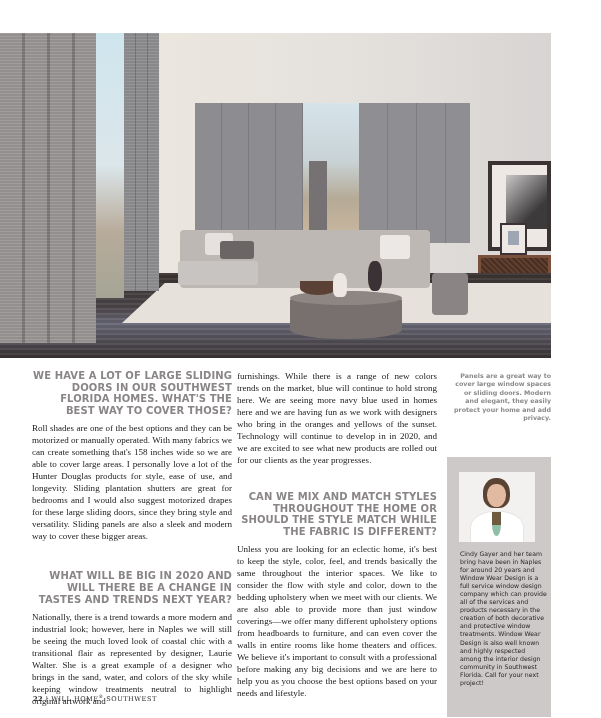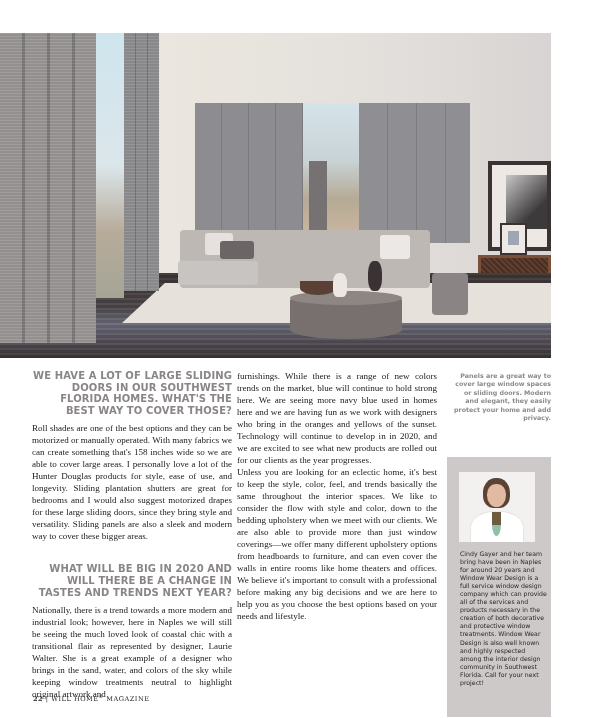--- a/index.html
+++ b/index.html
@@ -55,21 +55,21 @@
   .photo .frame-small { position: absolute; left: 500px; top: 190px; width: 27px; height: 32px; background: #ede8e4; border: 2px solid #3a3234; }
   .photo .frame-small::after { content:""; position:absolute; left:6px; top:6px; right:6px; bottom:8px; background:#9fa6b3; }
 
   
   .col { position: absolute; top: 370px; width: 200px; }
   .col-1 { left: 32px; }
   .col-2 { left: 237px; }
   h2.q { font-family: "DejaVu Sans", sans-serif; font-weight: bold; color: #8a8587;
     font-size: 10px; line-height: 11.6px; letter-spacing: 0.1px; text-transform: uppercase; margin-bottom: 6px; text-align: right; }
   p.body { font-size: 9.05px; line-height: 12px; text-align: justify; color: #1d1b1c; }
-  .col-1 .q2 { margin-top: 21px; }
+  .col-1 .q2 { margin-top: 28px; }
   .col-2 .q { margin-top: 25px; }
 
   
   .caption { position: absolute; left: 450px; top: 372px; width: 101px; text-align: right;
     font-family: "DejaVu Sans", sans-serif; font-size: 6.3px; line-height: 8.4px; color: #8d8a8c; font-weight: bold; }
 
   
   .bio { position: absolute; left: 447px; top: 457px; width: 104px; height: 260px; background: #cdc9c9; }
   .bio .portrait { position: absolute; left: 12px; top: 15px; width: 76px; height: 70px; background: #f2f1f0; overflow: hidden; }
   .bio .portrait .hair { position: absolute; left: 24px; top: 6px; width: 27px; height: 30px; background: #5a4333; border-radius: 48% 48% 40% 40%; }
@@ -116,33 +116,34 @@
 
 <div class="col col-1">
   <h2 class="q">WE HAVE A LOT OF LARGE SLIDING DOORS IN OUR SOUTHWEST FLORIDA HOMES. WHAT'S THE BEST WAY TO COVER THOSE?</h2>
   <p class="body">Roll shades are one of the best options and they can be motorized or manually operated. With many fabrics we can create something that's 158 inches wide so we are able to cover large areas. I personally love a lot of the Hunter Douglas products for style, ease of use, and longevity. Sliding plantation shutters are great for bedrooms and I would also suggest motorized drapes for these large sliding doors, since they bring style and versatility. Sliding panels are also a sleek and modern way to cover these bigger areas.</p>
   <h2 class="q q2">WHAT WILL BE BIG IN 2020 AND WILL THERE BE A CHANGE IN TASTES AND TRENDS NEXT YEAR?</h2>
   <p class="body">Nationally, there is a trend towards a more modern and industrial look; however, here in Naples we will still be seeing the much loved look of coastal chic with a transitional flair as represented by designer, Laurie Walter. She is a great example of a designer who brings in the sand, water, and colors of the sky while keeping window treatments neutral to highlight original artwork and</p>
 </div>
 
 <div class="col col-2">
   <p class="body">furnishings. While there is a range of new colors trends on the market, blue will continue to hold strong here. We are seeing more navy blue used in homes here and we are having fun as we work with designers who bring in the oranges and yellows of the sunset. Technology will continue to develop in in 2020, and we are excited to see what new products are rolled out for our clients as the year progresses.</p>
+  <h2 class="q">CAN WE MIX AND MATCH STYLES THROUGHOUT THE HOME OR SHOULD THE STYLE MATCH WHILE THE FABRIC IS DIFFERENT?</h2>
   <p class="body">Unless you are looking for an eclectic home, it's best to keep the style, color, feel, and trends basically the same throughout the interior spaces. We like to consider the flow with style and color, down to the bedding upholstery when we meet with our clients. We are also able to provide more than just window coverings—we offer many different upholstery options from headboards to furniture, and can even cover the walls in entire rooms like home theaters and offices. We believe it's important to consult with a professional before making any big decisions and we are here to help you as you choose the best options based on your needs and lifestyle.</p>
 </div>
 
 <div class="caption">Panels are a great way to cover large window spaces or sliding doors. Modern and elegant, they easily protect your home and add privacy.</div>
 
 <div class="bio">
   <div class="portrait" title="Cindy Gayer">
     <div class="hair"></div>
     <div class="face"></div>
     <div class="body-shape"></div>
     <div class="necklace"></div>
   </div>
   <div class="text">Cindy Gayer and her team bring have been in Naples for around 20 years and Window Wear Design is a full service window design company which can provide all of the services and products necessary in the creation of both decorative and protective window treatments. Window Wear Design is also well known and highly respected among the interior design community in Southwest Florida. Call for your next project!</div>
 </div>
 
 <div class="footer">
   <span class="num">22</span>
   <span>|</span>
   <span>WILL HOME</span><sup>®</sup>
-  <span>MAGAZINE</span>
+  <span>SOUTHWEST</span>
 </div>
 
 </body></html>

